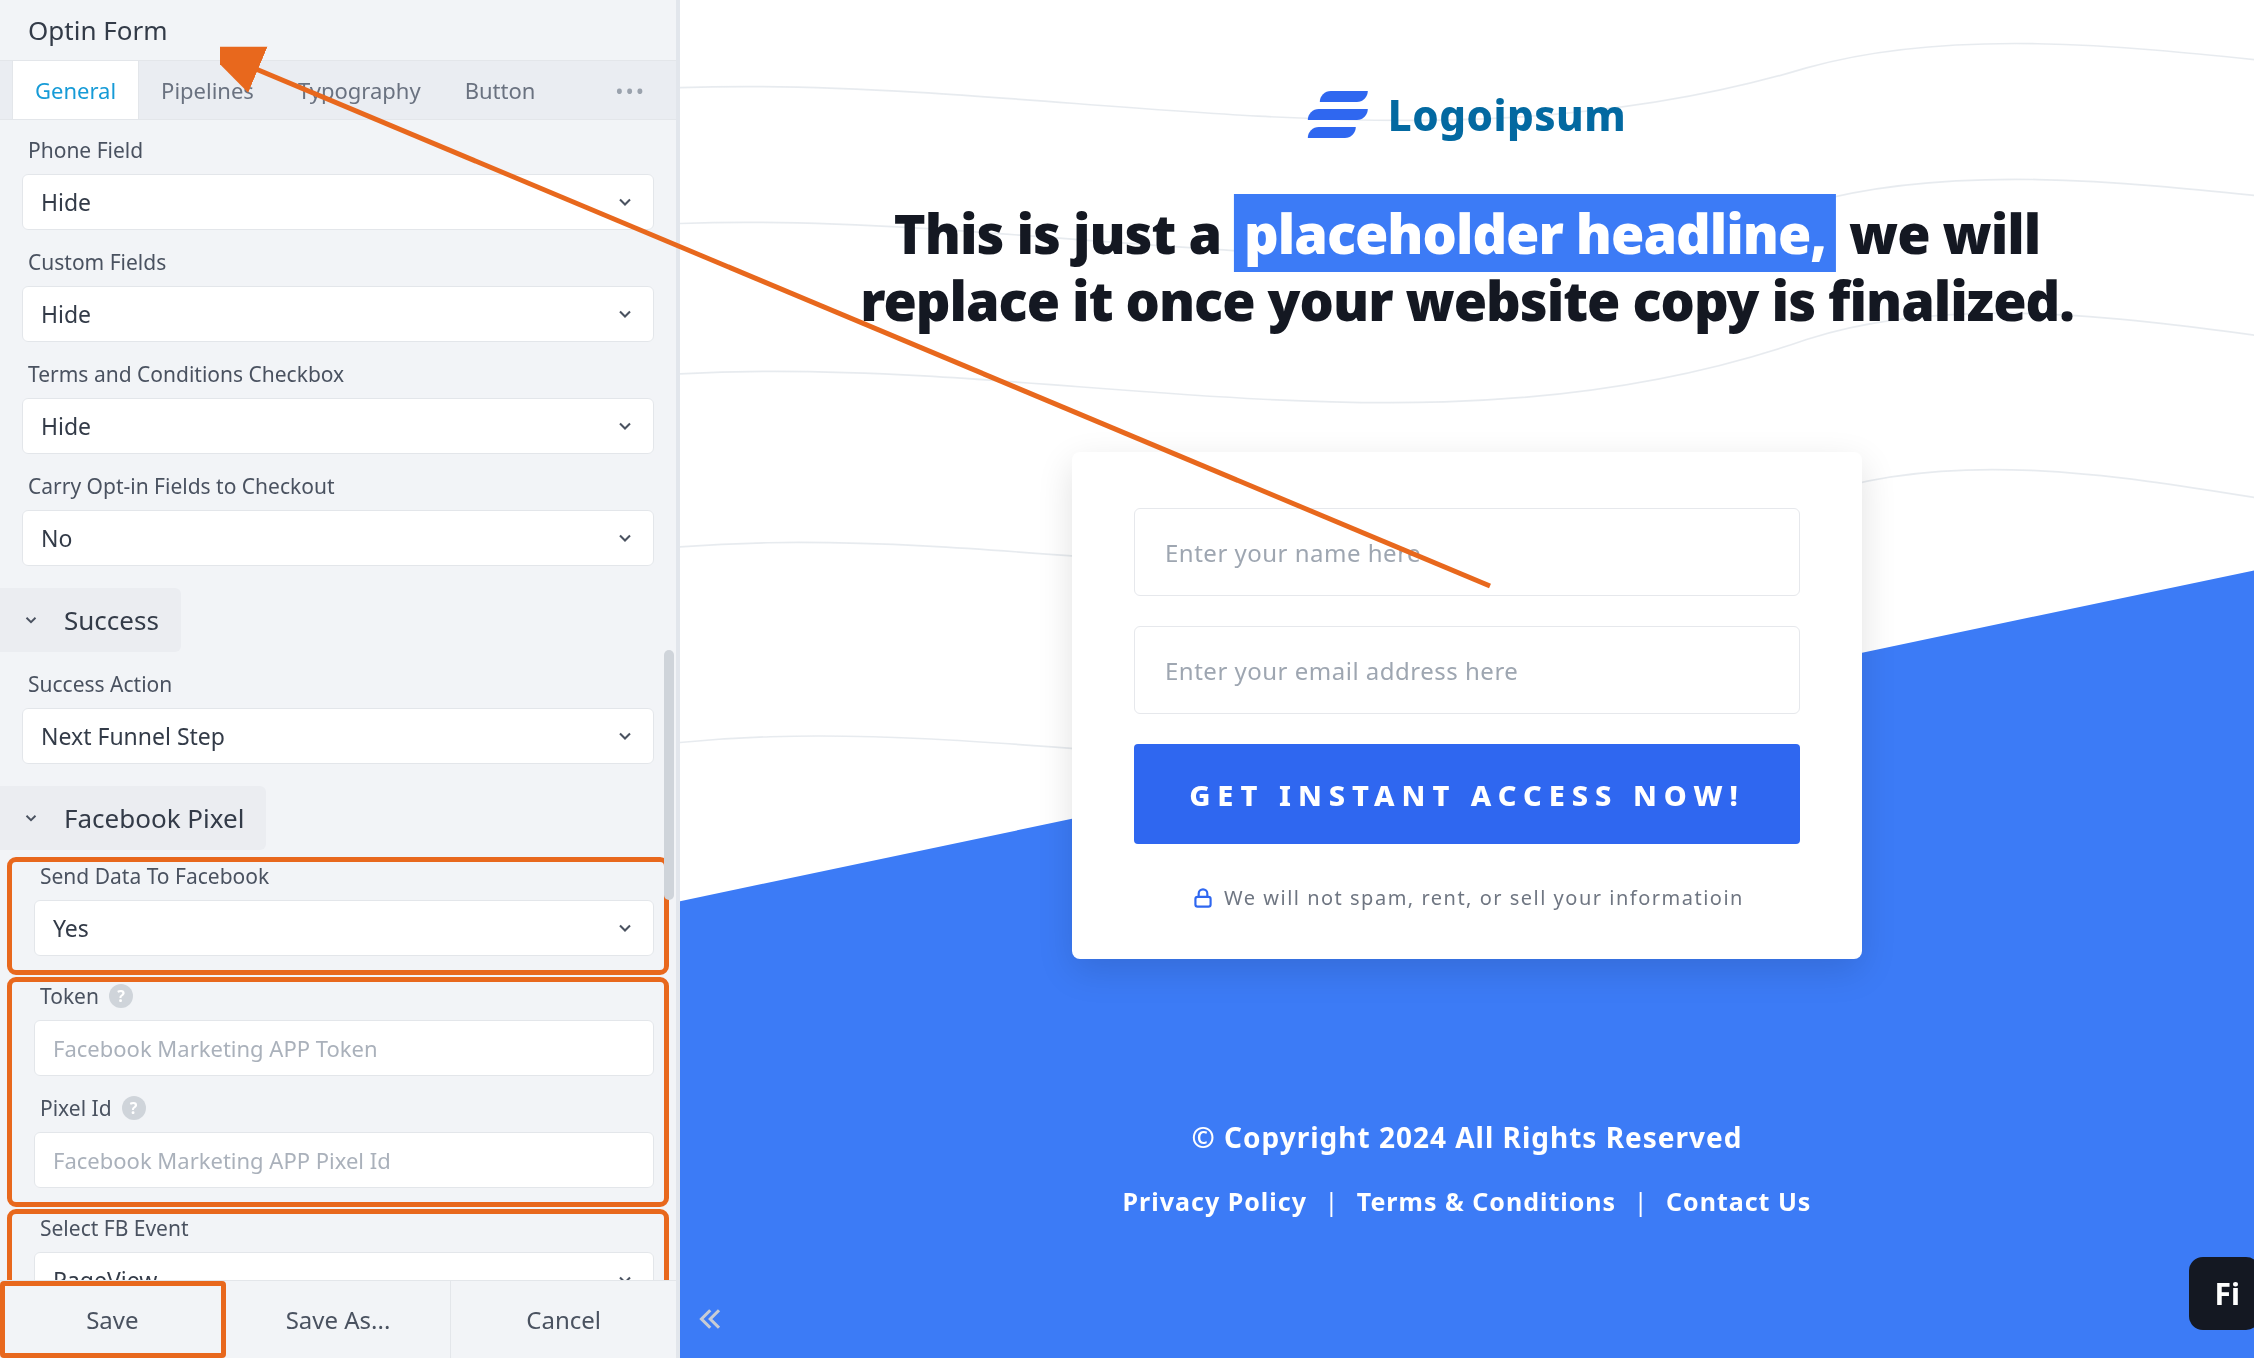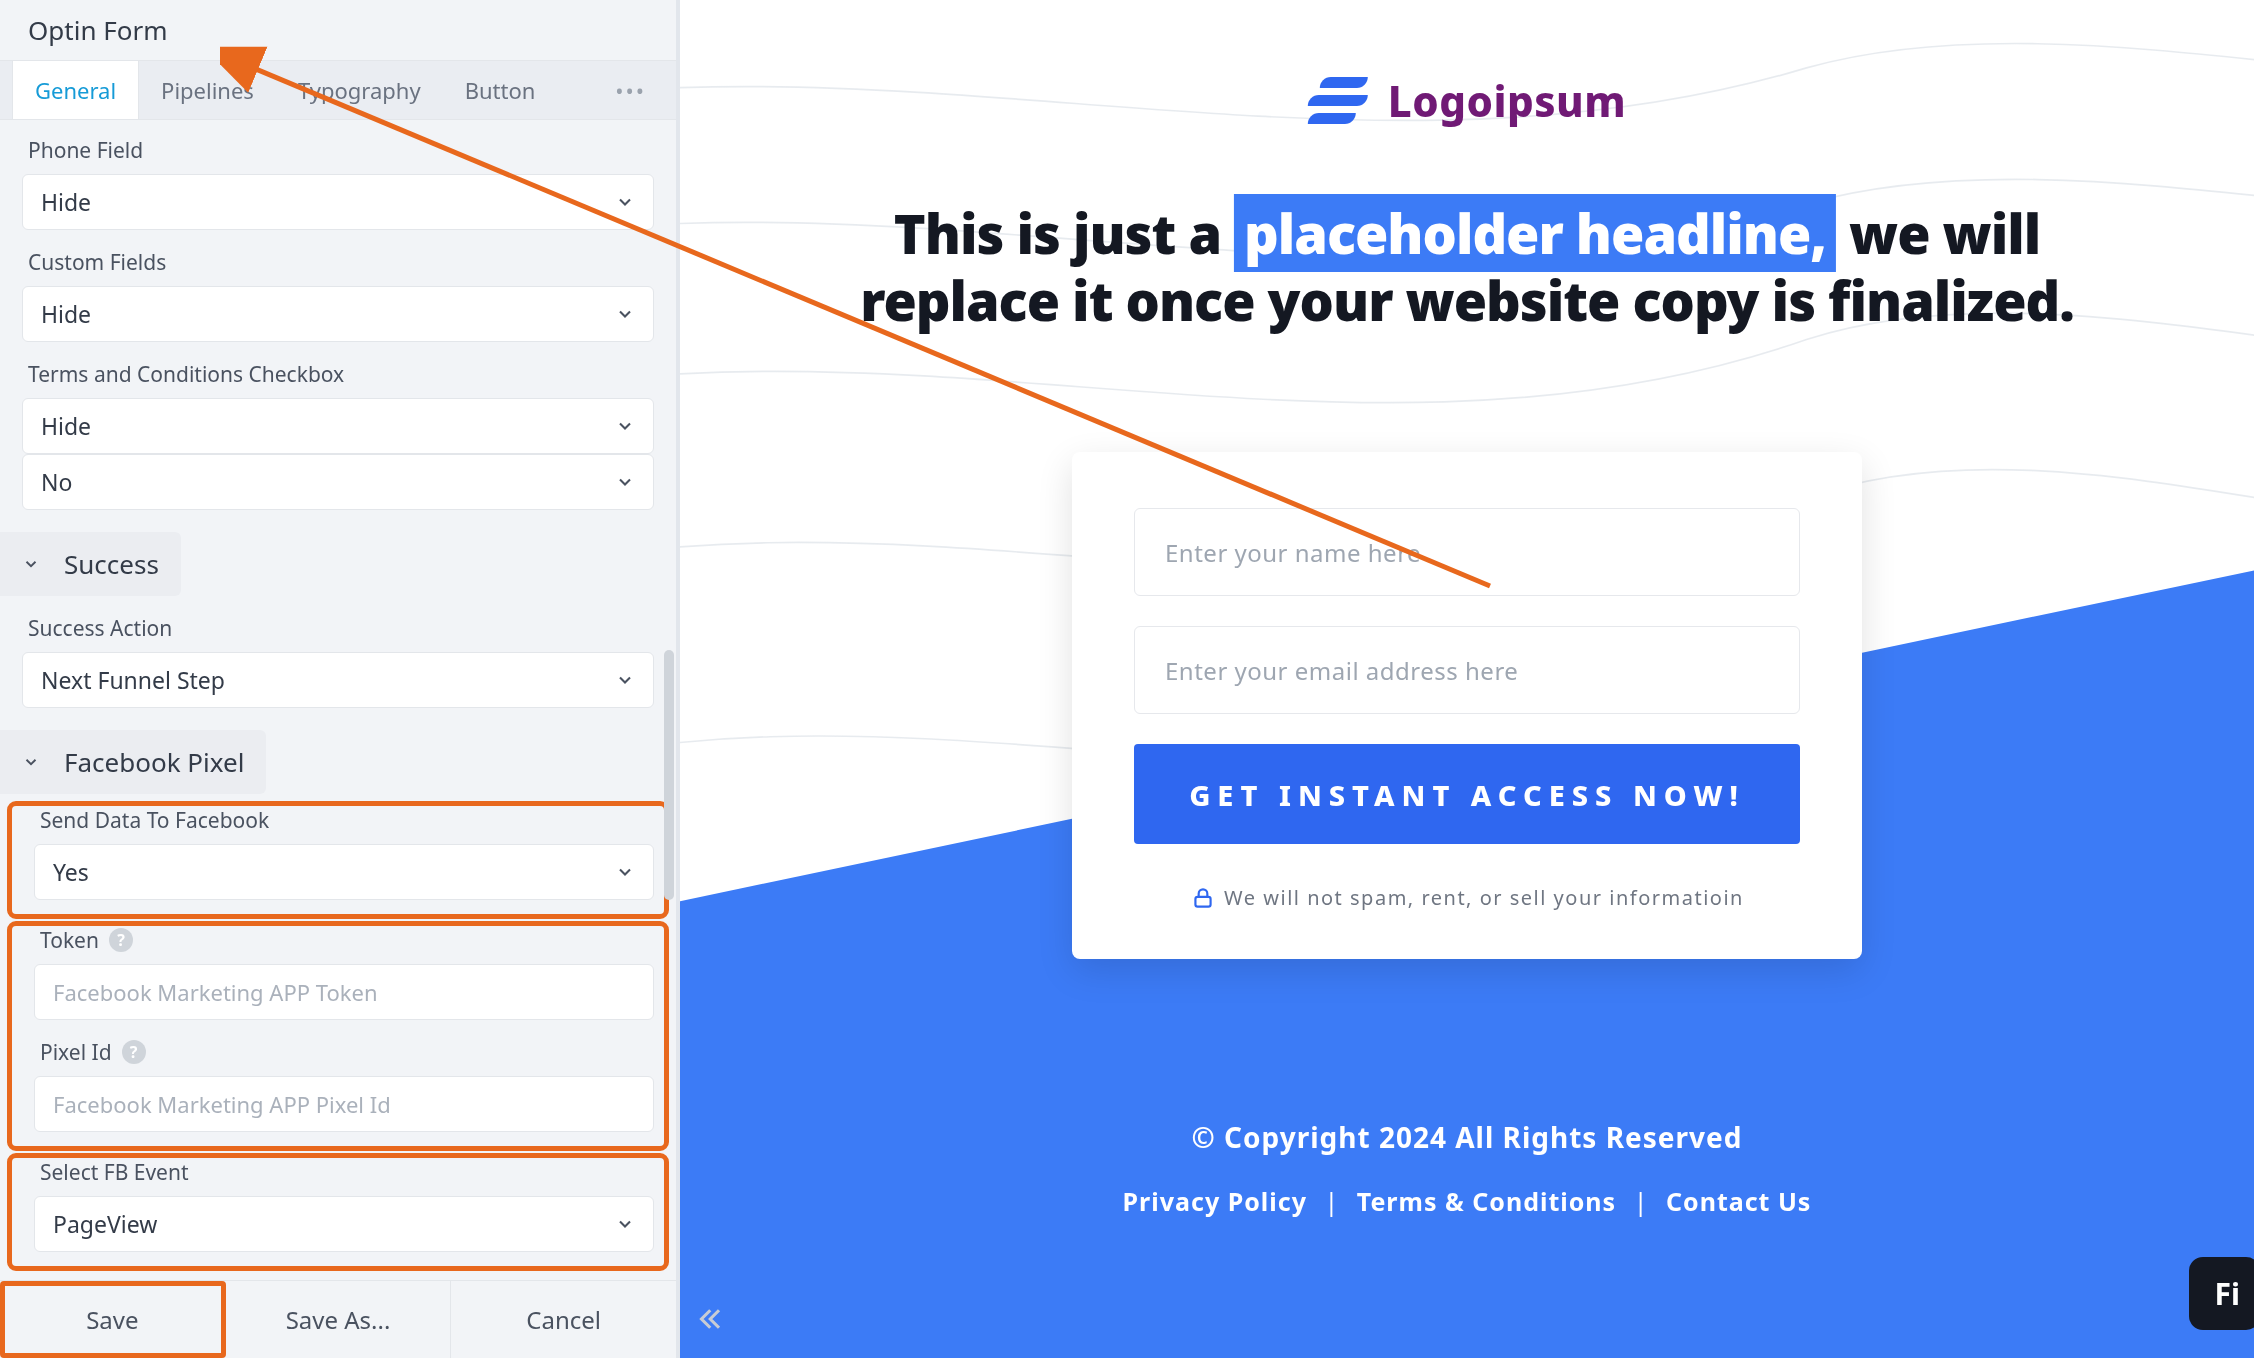--- a/index.html
+++ b/index.html
@@ -43,21 +43,21 @@
 
 
 .hl{outline:5px solid var(--orange);border-radius:4px;}
 .hl-block{position:relative;padding:0 10px 14px 22px;margin:8px -10px 12px -10px;}
 
 
 .canvas{flex:1;position:relative;overflow:hidden;background:#fff;}
 .contour-bg{position:absolute;inset:0;opacity:.22;}
 .contour-bg svg{width:100%;height:100%;}
 .blue-triangle{position:absolute;left:0;right:0;bottom:0;height:58%;background:var(--blue-bg);clip-path:polygon(0 42%,100% 0,100% 100%,0 100%);}
-.logo{position:absolute;top:70px;left:50%;transform:translateX(-50%);display:flex;align-items:center;gap:20px;color:#701a75;font-weight:800;font-size:42px;letter-spacing:.5px;}
+.logo{position:absolute;top:84px;left:50%;transform:translateX(-50%);display:flex;align-items:center;gap:20px;color:#0369a1;font-weight:800;font-size:42px;letter-spacing:.5px;}
 .logo-mark{width:60px;height:60px;display:flex;flex-direction:column;justify-content:center;gap:7px;}
 .logo-stripe{height:11px;border-radius:40px 0 40px 0;background:#2f67f0;}
 .logo-stripe:nth-child(1){width:80%;margin-left:20%;}
 .logo-stripe:nth-child(2){width:100%;}
 .logo-stripe:nth-child(3){width:80%;}
 .headline{position:absolute;top:200px;left:50%;transform:translateX(-50%);width:84%;text-align:center;font-size:54px;line-height:1.24;font-weight:900;color:var(--headline);letter-spacing:-1px;}
 .headline .hl-span{background:var(--blue-bg);color:#fff;padding:2px 10px;}
 .card{position:absolute;top:452px;left:50%;transform:translateX(-50%);width:790px;background:#fff;border-radius:8px;box-shadow:0 12px 36px rgba(0,0,0,.12);padding:56px 62px 48px 62px;}
 .card-input{width:100%;height:88px;border:1px solid #e6e8ec;border-radius:6px;padding:0 30px;font-size:24px;color:#9ea6b1;display:flex;align-items:center;margin-bottom:30px;letter-spacing:.5px;}
 .card-btn{width:100%;height:100px;background:#2f67f0;color:#fff;display:flex;align-items:center;justify-content:center;font-size:29px;font-weight:800;letter-spacing:7px;border-radius:4px;cursor:pointer;margin-bottom:40px;}
@@ -112,20 +112,21 @@
       </div>
 
       <div class="sb-field-label">Terms and Conditions Checkbox</div>
       <div class="sb-select">
         <span>Hide</span>
         <svg class="sb-chevron" viewBox="0 0 24 24" fill="none" stroke="#4a5260" stroke-width="2.5">
             <polyline points="6 9 12 15 18 9"></polyline>
           </svg>
       </div>
 
+      <div class="sb-field-label">Carry Opt-in Fields to Checkout</div>
       <div class="sb-select">
         <span>No</span>
         <svg class="sb-chevron" viewBox="0 0 24 24" fill="none" stroke="#4a5260" stroke-width="2.5">
             <polyline points="6 9 12 15 18 9"></polyline>
           </svg>
       </div>
 
       <div class="sb-section">
         <svg width="18" height="18" viewBox="0 0 24 24" fill="none" stroke="#4a5260" stroke-width="2.5">
             <polyline points="6 9 12 15 18 9"></polyline>

